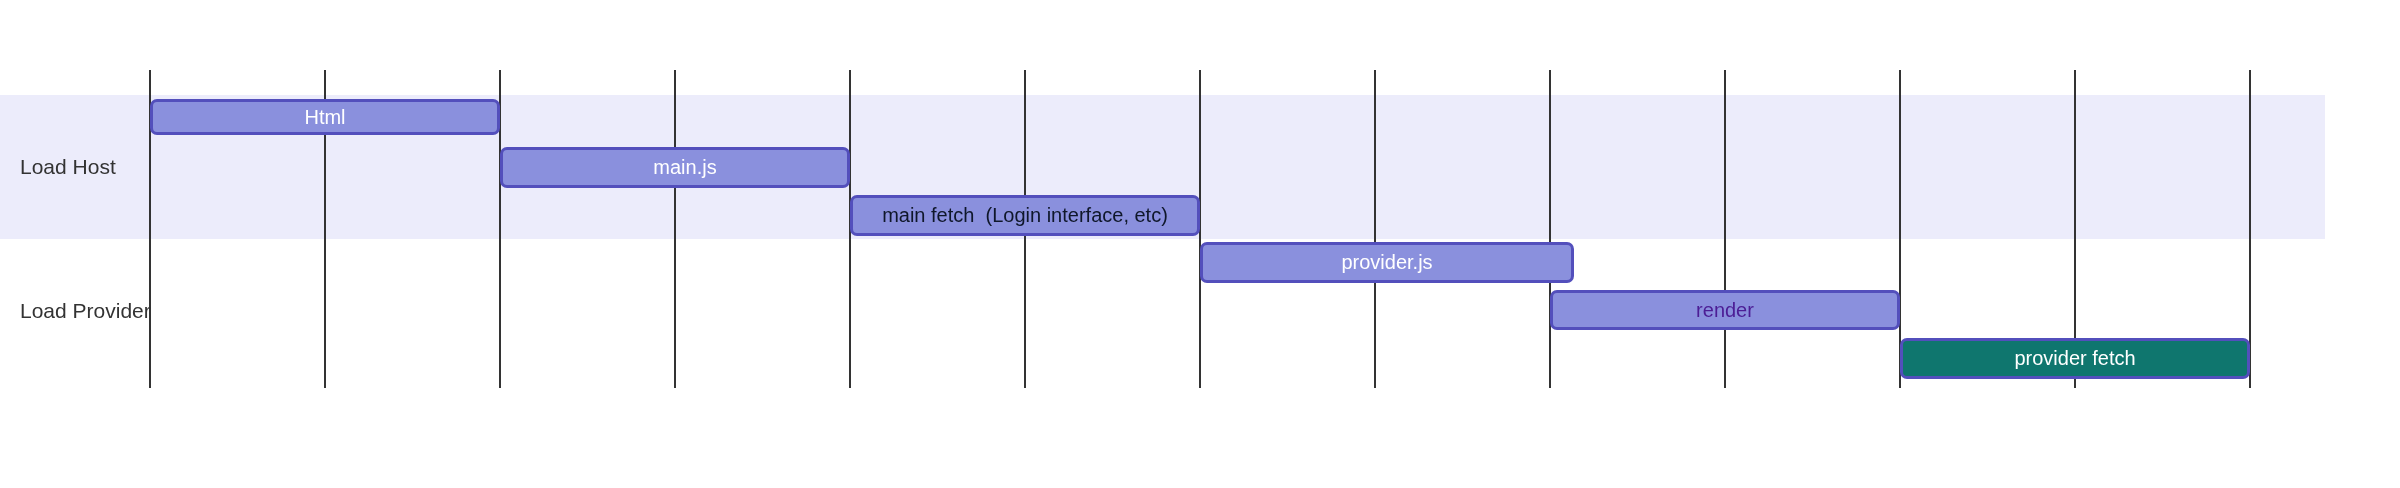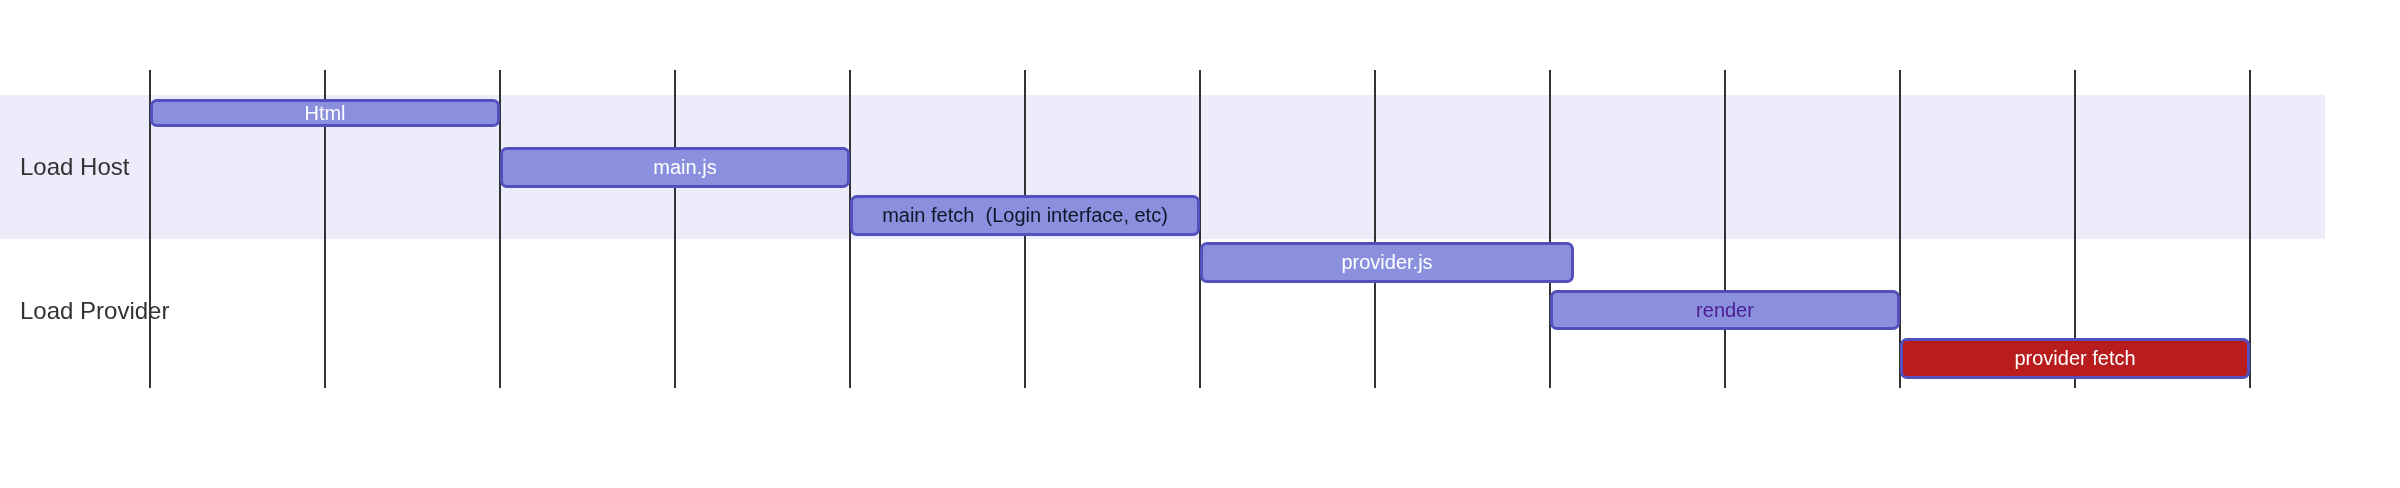--- a/index.html
+++ b/index.html
@@ -44,21 +44,21 @@
     align-items: center;
     justify-content: center;
     font-size: 20px;
     font-weight: 500;
     white-space: pre;
     color: #ffffff;
   }
   .section-label {
     position: absolute;
     left: 20px;
-    font-size: 24px;
+    font-size: 21px;
     line-height: 28px;
     color: #333333;
     white-space: nowrap;
   }
 </style>
 </head>
 <body>
 
 <div class="canvas">
 
@@ -75,23 +75,23 @@
       <div class="grid-line" style="left: 1024px; top: 70px; height: 318px; background: rgb(51, 51, 51);"></div>
       <div class="grid-line" style="left: 1199px; top: 70px; height: 318px; background: rgb(51, 51, 51);"></div>
       <div class="grid-line" style="left: 1374px; top: 70px; height: 318px; background: rgb(51, 51, 51);"></div>
       <div class="grid-line" style="left: 1549px; top: 70px; height: 318px; background: rgb(51, 51, 51);"></div>
       <div class="grid-line" style="left: 1724px; top: 70px; height: 318px; background: rgb(51, 51, 51);"></div>
       <div class="grid-line" style="left: 1899px; top: 70px; height: 318px; background: rgb(51, 51, 51);"></div>
       <div class="grid-line" style="left: 2074px; top: 70px; height: 318px; background: rgb(51, 51, 51);"></div>
       <div class="grid-line" style="left: 2249px; top: 70px; height: 318px; background: rgb(51, 51, 51);"></div>
     </div>
   <div id="bars-layer">
-      <div class="task-bar" style="left: 150px; top: 99px; width: 350px; height: 28px; background: rgb(138, 144, 221); border-color: rgb(83, 79, 188); color: rgb(255, 255, 255); text-align: center;"><span>Html</span></div>
+      <div class="task-bar" style="left: 150px; top: 99px; width: 350px; height: 36px; background: rgb(138, 144, 221); border-color: rgb(83, 79, 188); color: rgb(255, 255, 255); text-align: center;"><span>Html</span></div>
       <div class="task-bar" style="left: 500px; top: 146.8px; width: 350px; height: 41px; background: rgb(138, 144, 221); border-color: rgb(83, 79, 188); color: rgb(255, 255, 255); padding-left: 20px;"><span>main.js</span></div>
       <div class="task-bar" style="left: 850px; top: 194.6px; width: 350px; height: 41px; background: rgb(138, 144, 221); border-color: rgb(83, 79, 188); color: #0f172a;"><span>main fetch  (Login interface, etc)</span></div>
       <div class="task-bar" style="left: 1200px; top: 242.4px; width: 374px; height: 41px; background: rgb(138, 144, 221); border-color: rgb(83, 79, 188); color: rgb(255, 255, 255);"><span>provider.js</span></div>
       <div class="task-bar" style="left: 1550px; top: 290.2px; width: 350px; height: 40px; background: rgb(138, 144, 221); border-color: rgb(83, 79, 188); color: #4c1d95;"><span>render</span></div>
-      <div class="task-bar" style="left: 1900px; top: 338px; width: 350px; height: 41px; background: #b91c1c; border-color: rgb(83, 79, 188); color: rgb(255, 255, 255);"><span>provider fetch</span></div>
+      <div class="task-bar" style="left: 1900px; top: 338px; width: 350px; height: 41px; background: #0f766e; border-color: rgb(83, 79, 188); color: rgb(255, 255, 255);"><span>provider fetch</span></div>
     </div>
 
   <div class="section-label" style="top: 153px; color: rgb(51, 51, 51);">Load Host</div>
   <div class="section-label" style="top: 297px; color: rgb(51, 51, 51);">Load Provider</div>
 </div>
 
 </body></html>

